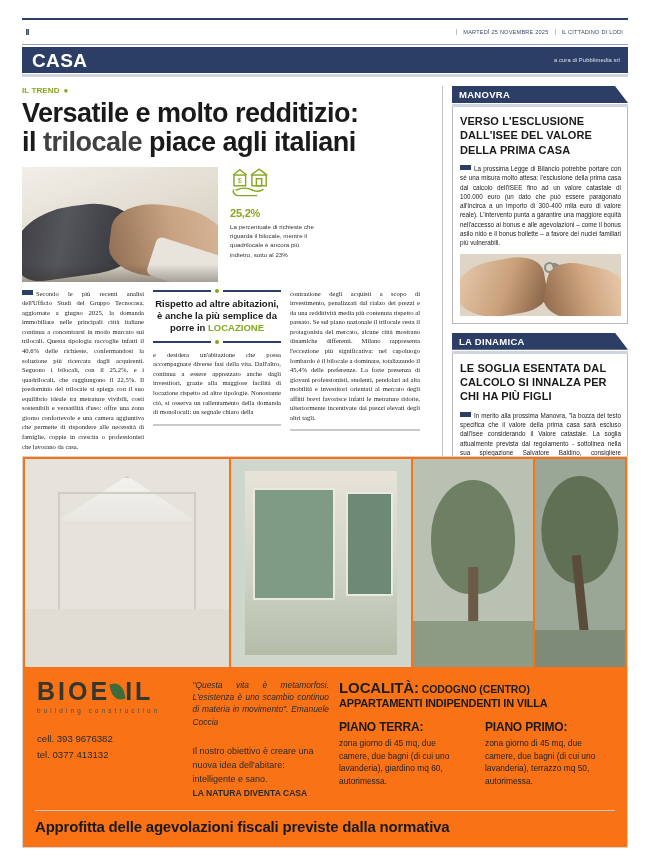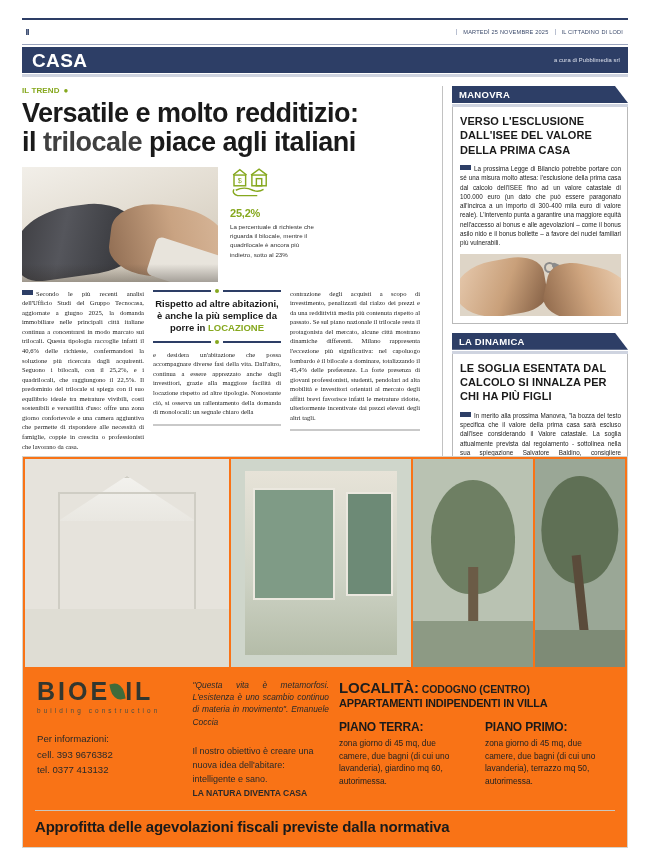--- a/index.html
+++ b/index.html
@@ -327,21 +327,20 @@
         <div class="brand">
           <span>BIO</span>
             <span>E</span>
             <span class="leaf">
               <span class="lf"></span>
             </span>
             <span>IL</span>
         </div>
         <div class="brand-sub">building construction</div>
         <div class="info">
-          <div>Per informazioni:</div>
           <div>cell. 393 9676382</div>
           <div>tel. 0377 413132</div>
         </div>
       </div>
 
       <div class="ad-mid">
         <div class="quote">"Questa vita è metamorfosi. L'esistenza è uno scambio continuo di materia in movimento". Emanuele Coccia</div>
         <div class="mid-p">
           <span>Il nostro obiettivo è creare una nuova idea dell'abitare: intelligente e sano.</span><br>
           <span class="mid-strong">LA NATURA DIVENTA CASA</span>

